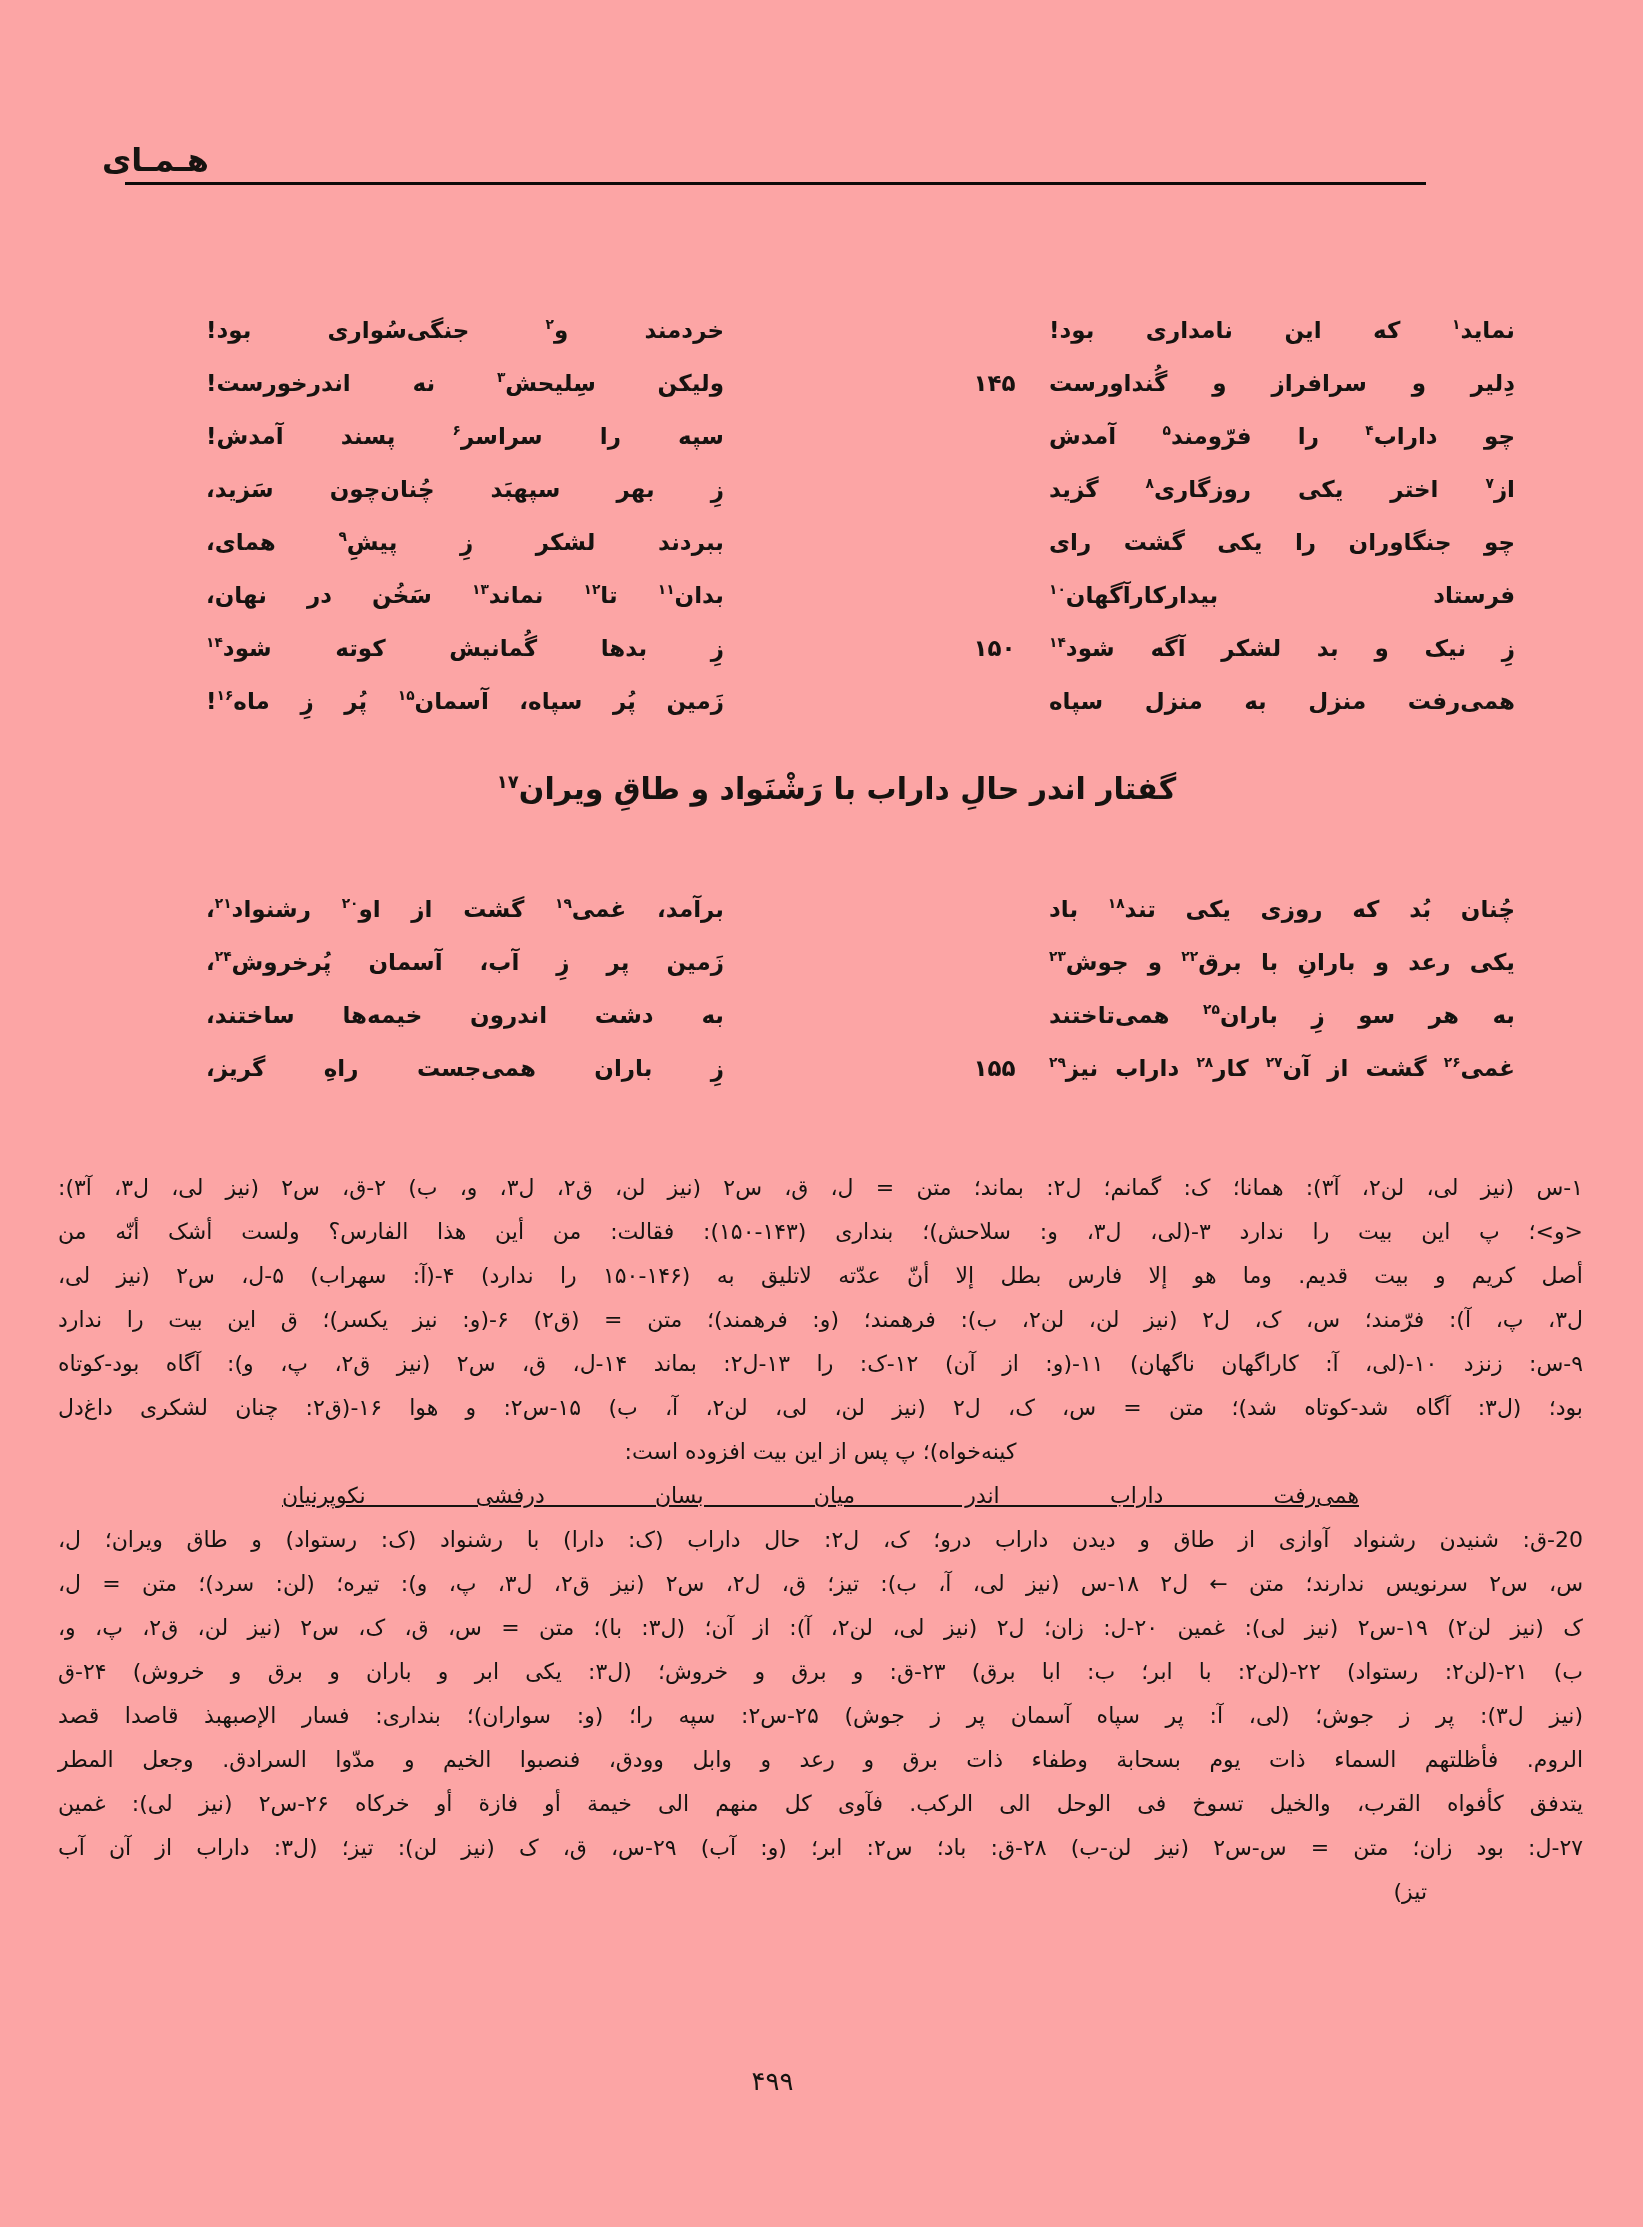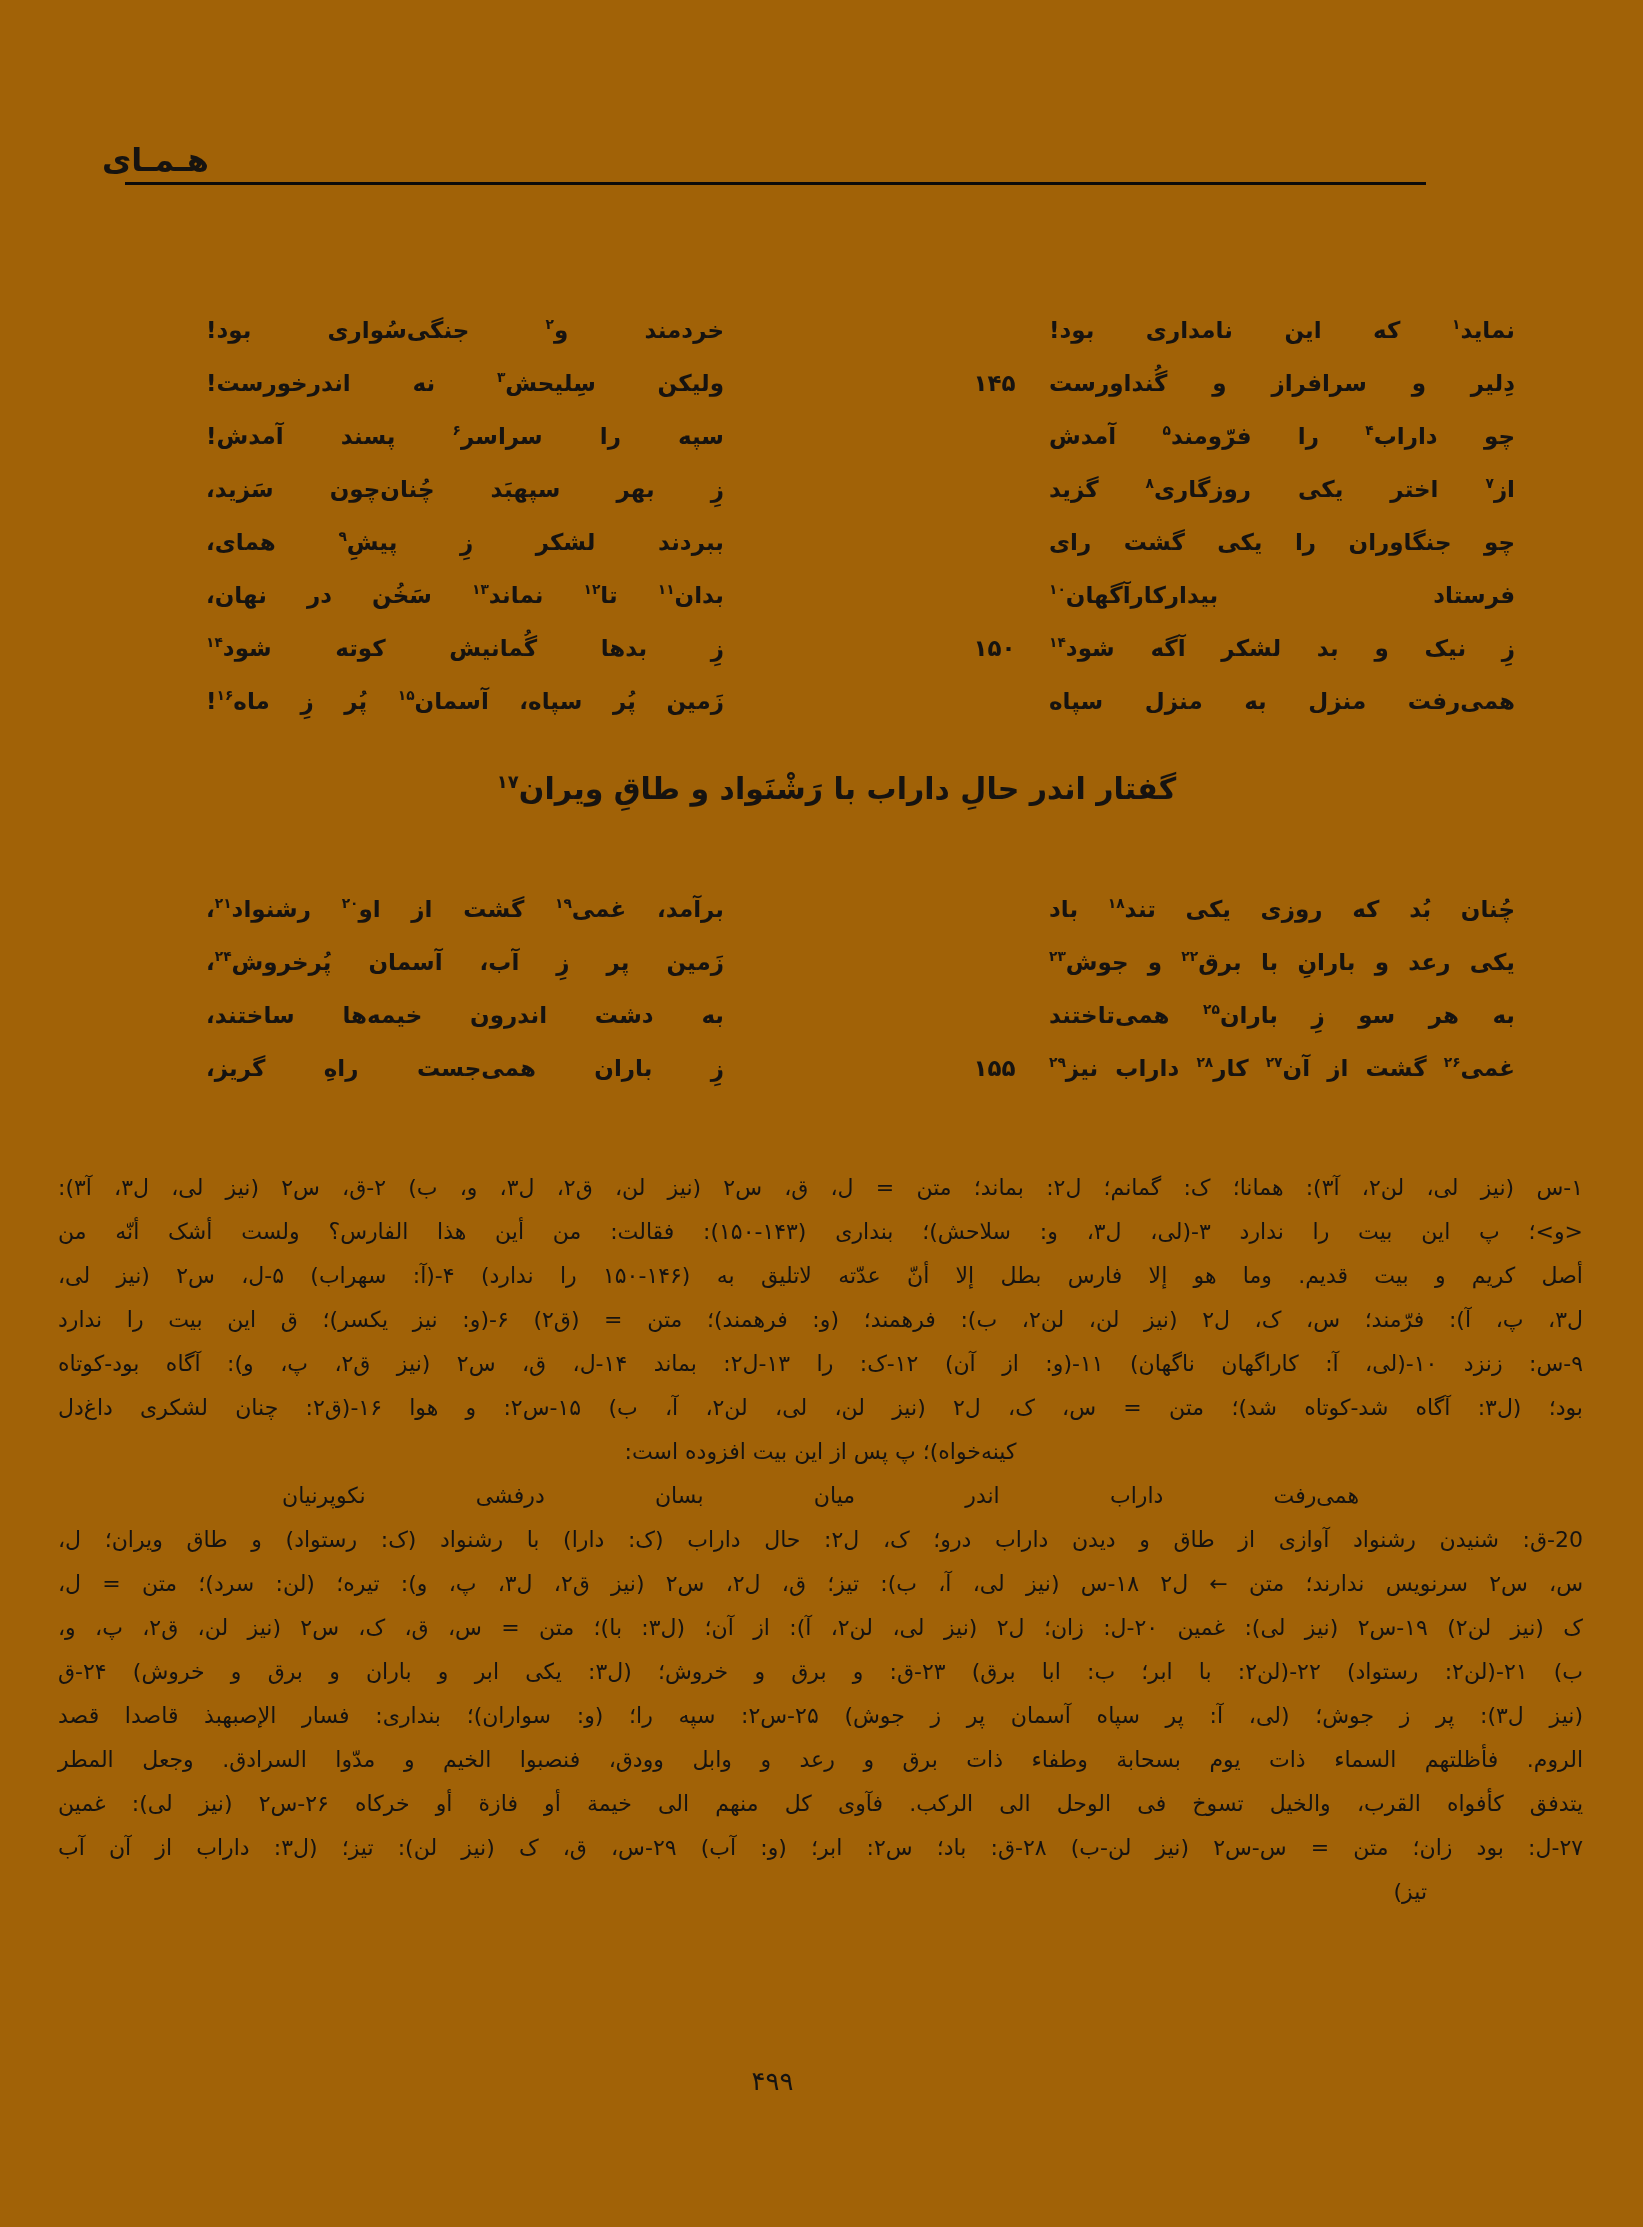--- a/index.html
+++ b/index.html
@@ -1,19 +1,19 @@
 <!DOCTYPE html>
 <html lang="fa" dir="rtl" style="font-size:11px"><head>
 <meta charset="utf-8">
 <style>
   html,body{margin:0;padding:0;background:#ffffff;}
   .page{
     position:relative;
     width:1644px;height:2227px;
-    background:#a16207;
+    background:#fca5a5;
     color:#161310;
     font-family:"DejaVu Sans",sans-serif;
     direction:rtl;
     overflow:hidden;
   }
   
   .running-head{
     position:absolute;top:141px;left:103px;
     font-size:32px;font-weight:bold;
   }
@@ -45,21 +45,21 @@
   }
   
   .apparatus{
     position:absolute;top:1166px;right:60px;width:1525px;
     font-size:22px;line-height:44px;
   }
   .app-line{text-align:justify;text-align-last:justify;}
   .app-center{text-align:center;text-align-last:center;}
   .app-verse{
     width:1077px;margin:0 auto;
-    text-align:justify;text-align-last:justify;
+    text-align:justify;text-align-last:justify;text-decoration:underline;
   }
   .app-last{text-align:center;text-align-last:right;padding-left:0;padding-right:156px;}
   
   .page-number{
     position:absolute;top:2066px;left:0;right:97px;
     text-align:center;font-size:26px;
   }
 </style>
 </head>
 <body>

